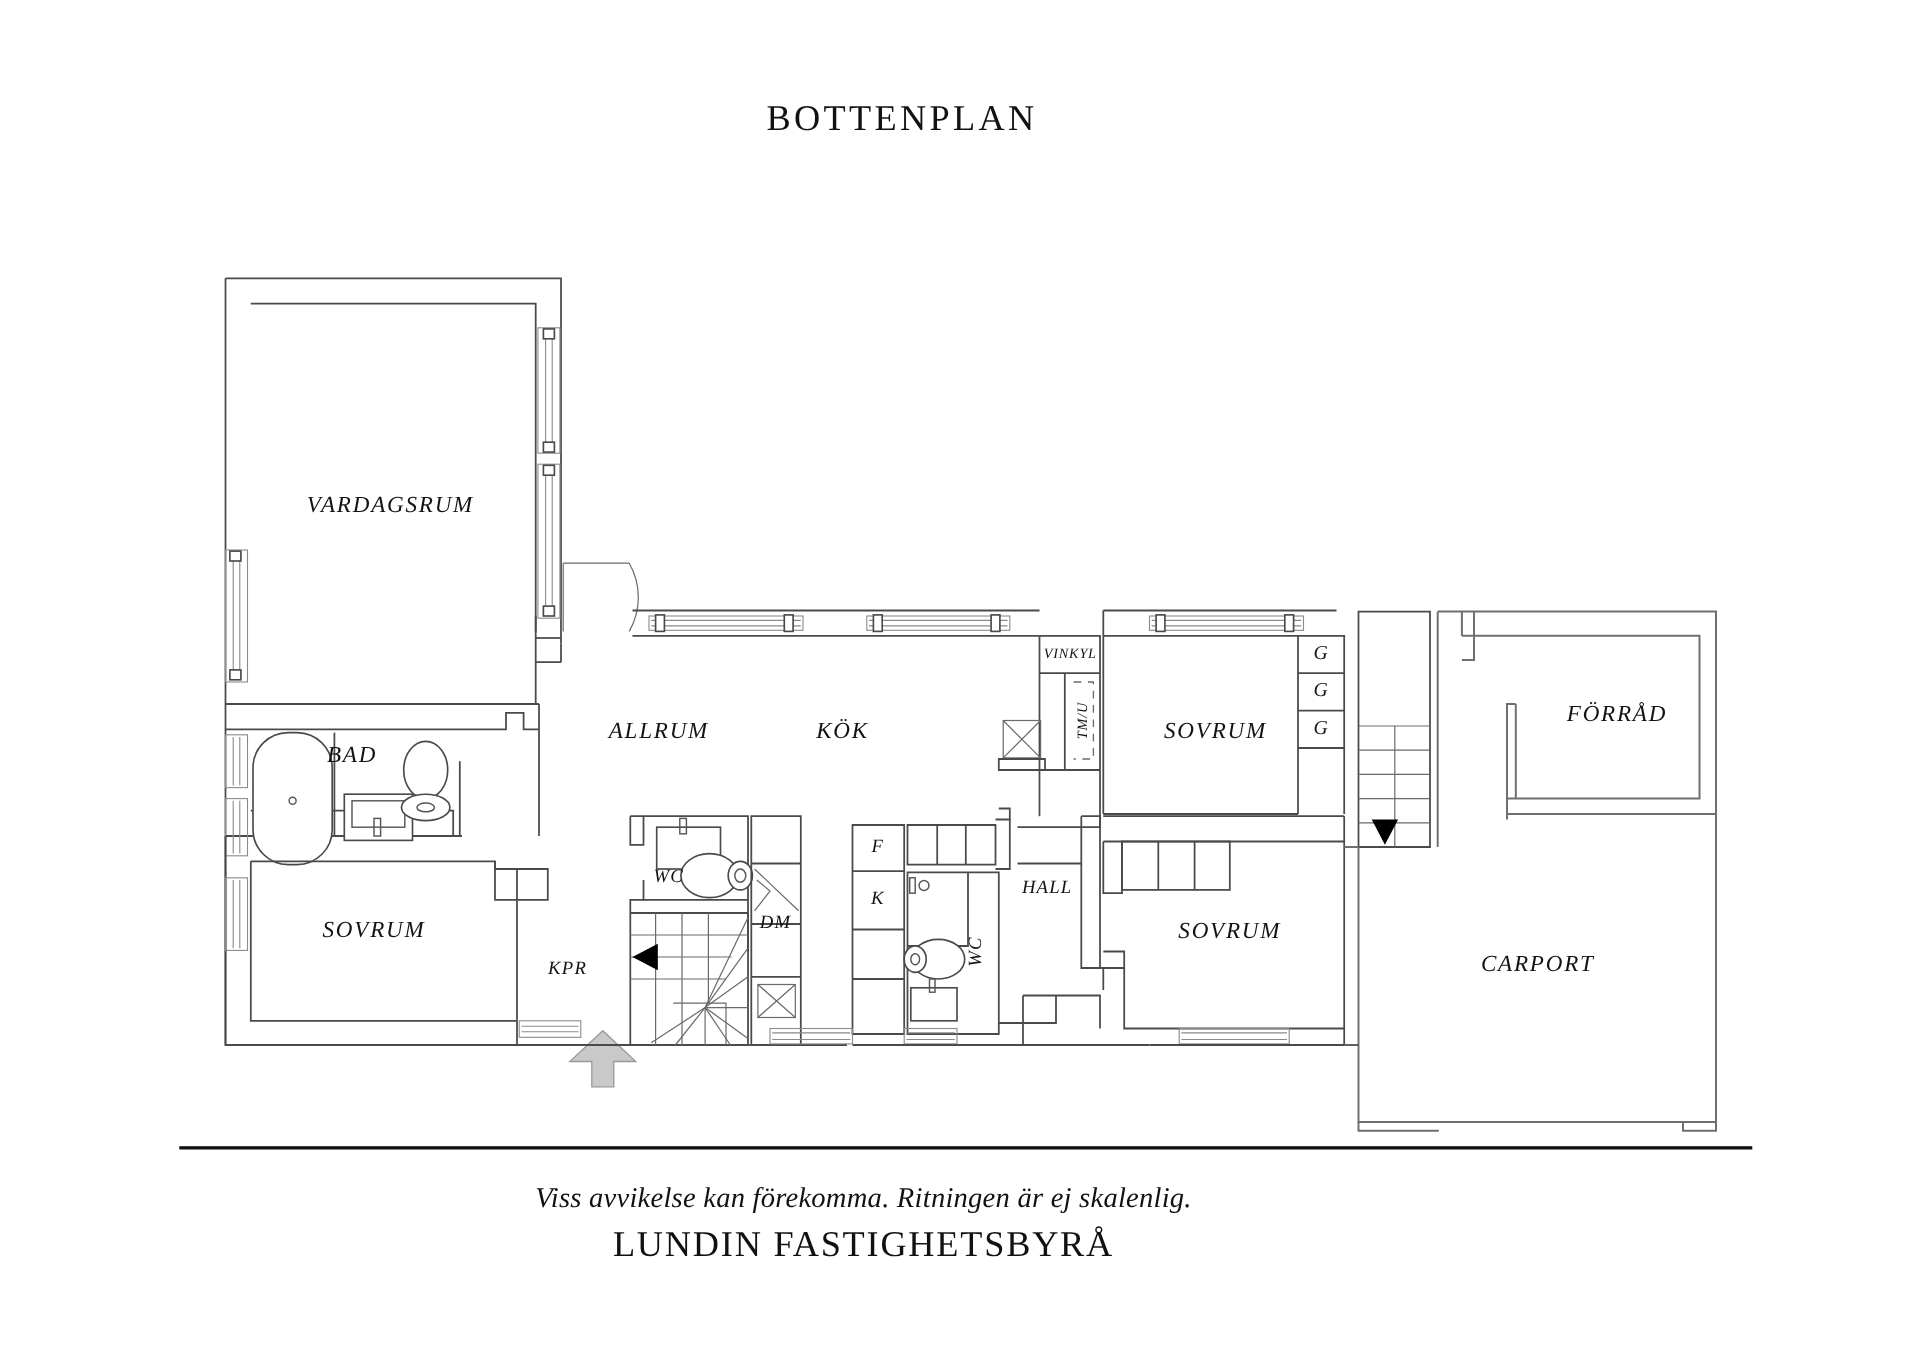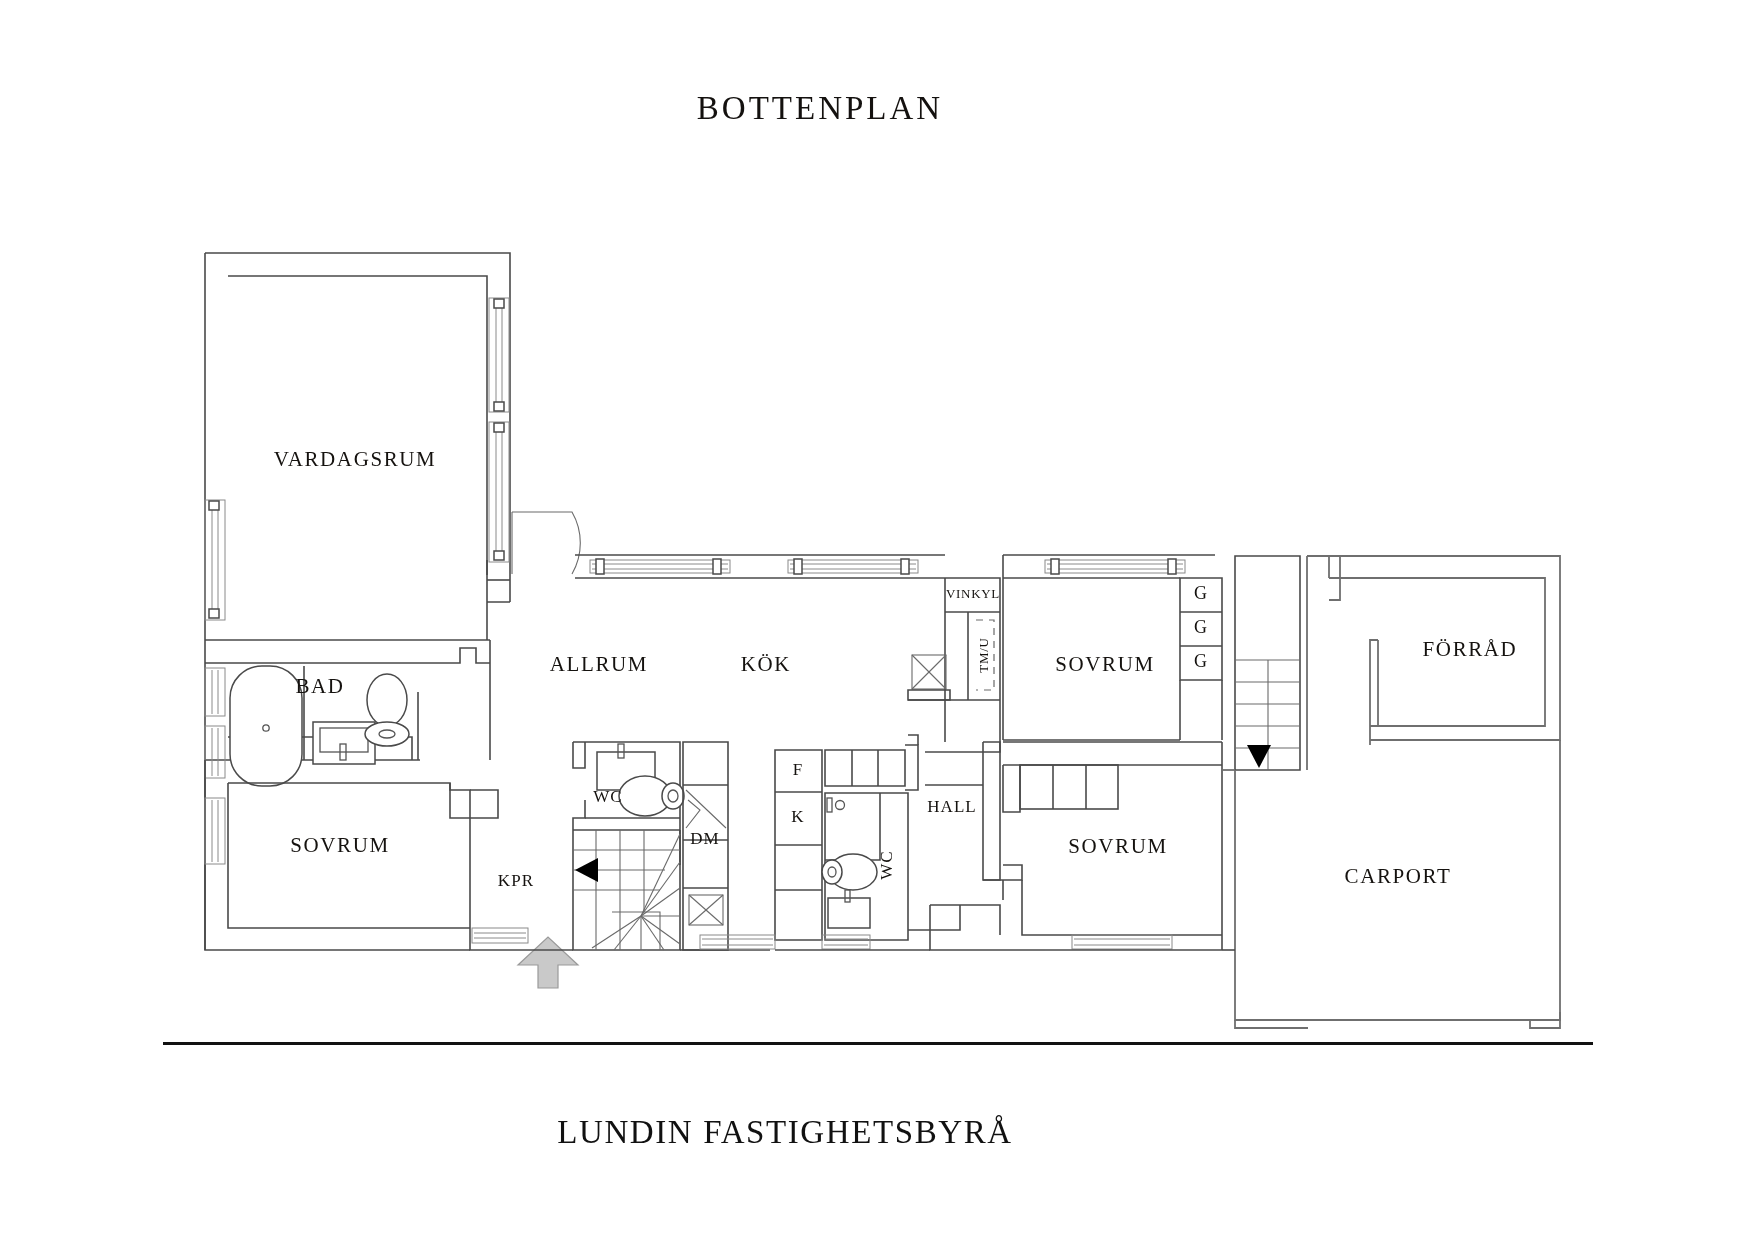--- a/index.html
+++ b/index.html
@@ -35,20 +35,21 @@
   }
   
   .title-shift { transform: translateX(-57px); display: inline-block; }
 
   #plan-wrap {
     position: absolute;
     left: 0;
     top: 0;
     width: 1754px;
     height: 1088px;
+    font-style: italic;
   }
   svg.plan {
     display: block;
     width: 1754px;
     height: 1240px;
   }
   .footer {
     position: absolute;
     left: 0;
     width: 1754px;
@@ -490,15 +491,16 @@
       <path class="wall-thin" d="M1000 700 L1000 742"></path>
       <path class="wall-thin" d="M520 950 L573 950"></path>
       <path class="wall-thin" d="M680 950 L683 950"></path>
       <path class="wall-thin" d="M1222 950 L1235 950"></path>
     </g>
 
   </svg>
   </div>
 
   <div class="footer-rule"></div>
+  <div class="footer footer-note"><span class="title-shift">Viss avvikelse kan förekomma. Ritningen är ej skalenlig.</span></div>
   <div class="footer footer-brand"><span class="title-shift">LUNDIN FASTIGHETSBYRÅ</span></div>
 
 </div>
 
 </body></html>

